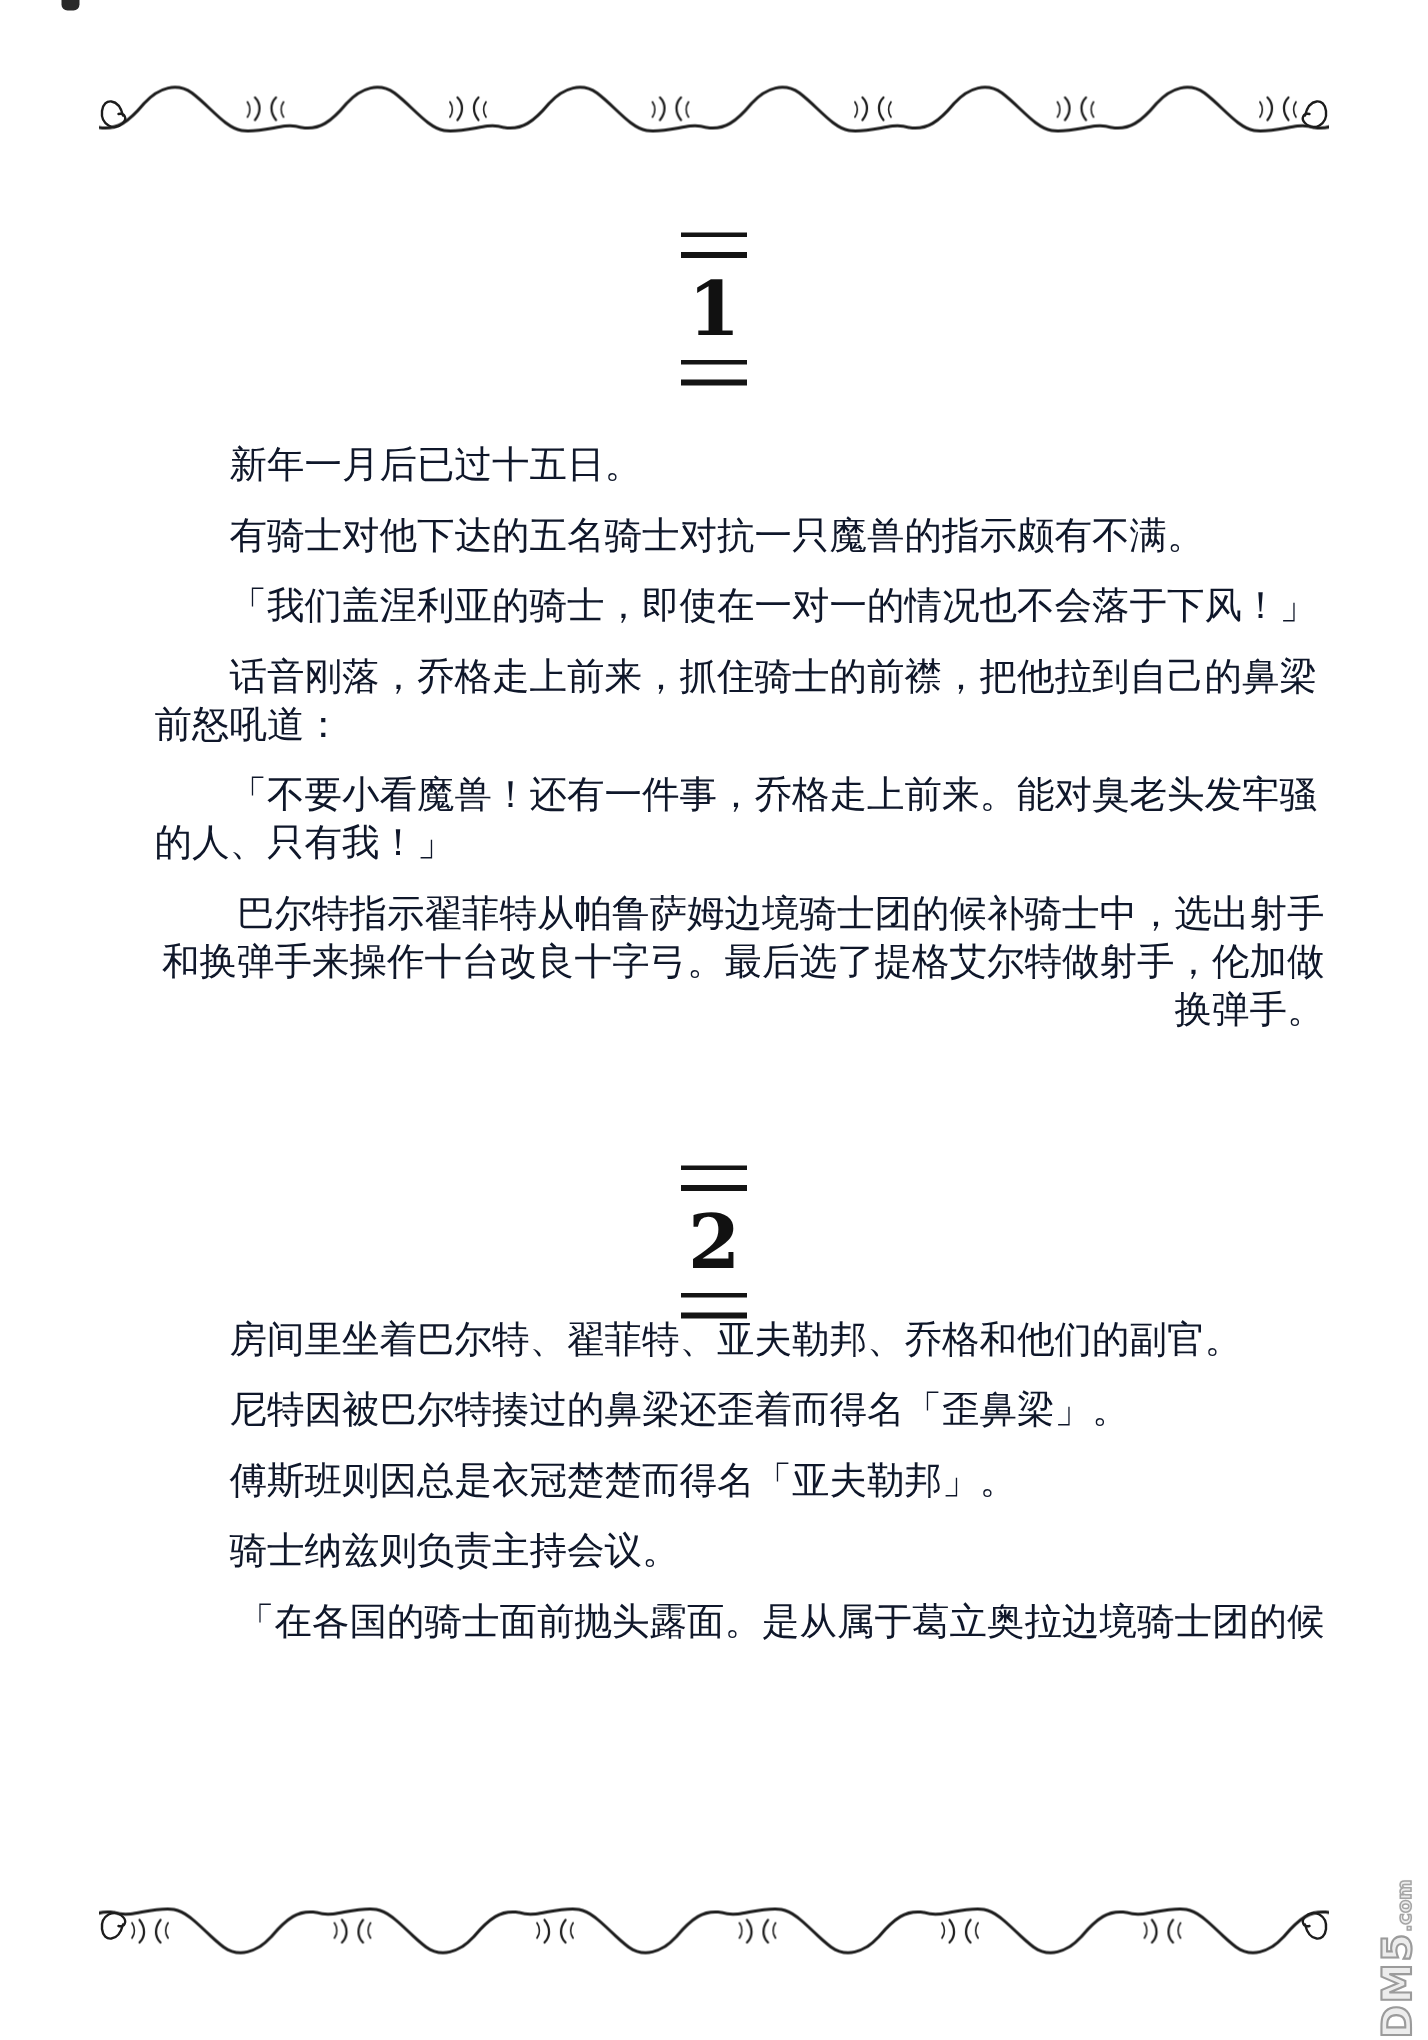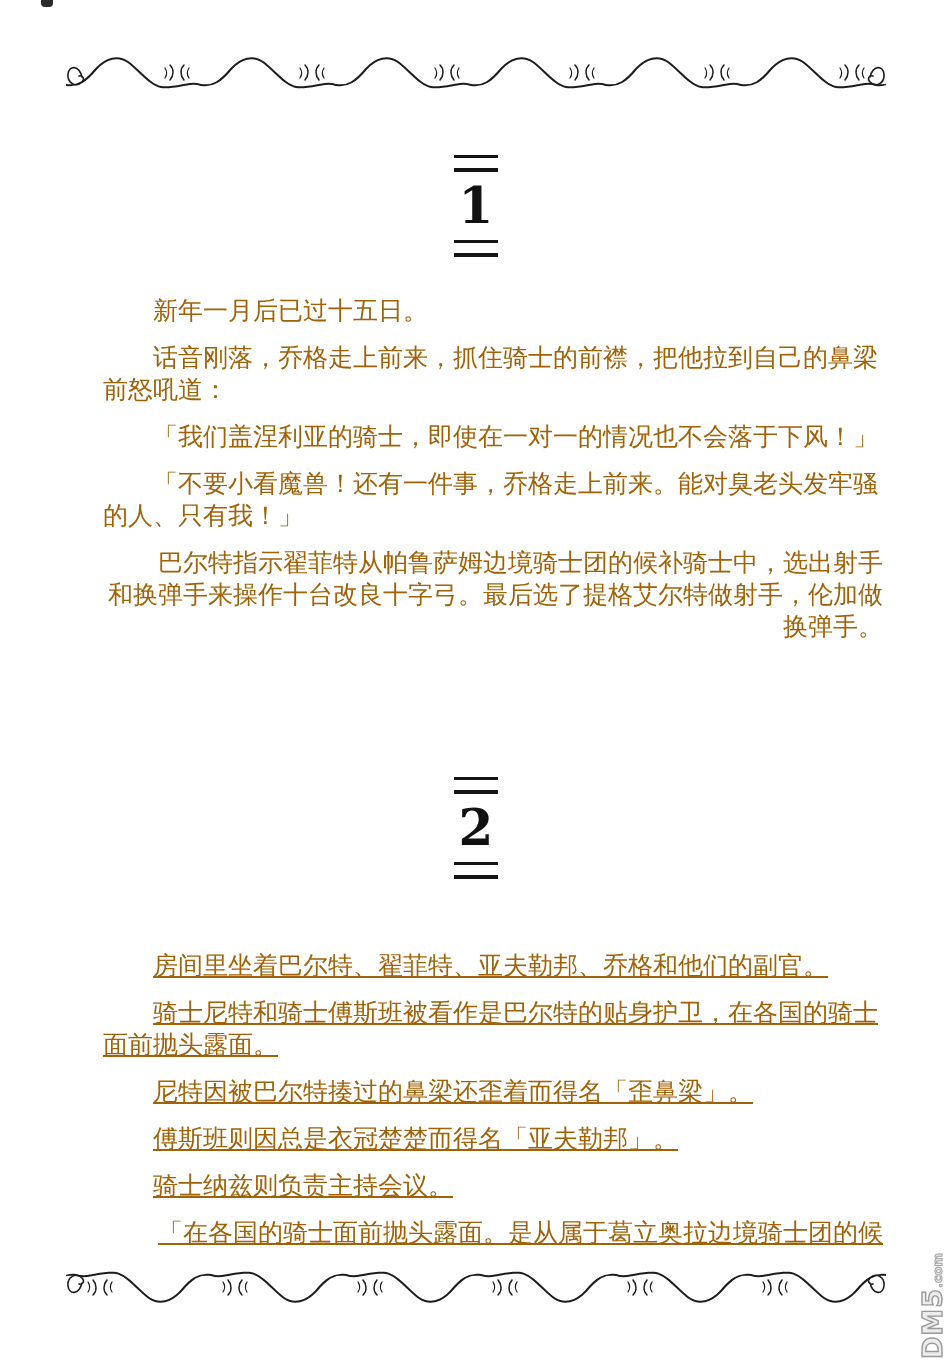--- a/index.html
+++ b/index.html
@@ -30,25 +30,25 @@
     border-bottom:4px solid #141414;
   }
   .section-number {
     font-family:"DejaVu Serif","Liberation Serif",serif;
     font-weight:700; font-size:50px; line-height:52px;
     color:#111; margin:8px 0;
   }
 
   .text-block {
     position:absolute; left:103px; width:780px;
-    font-size:25px; line-height:32px; color:#a16207;
+    font-size:25px; line-height:32px; color:#0f172a;
     letter-spacing:0; text-align:left;
   }
   .text-block-1 { top:295px; }
-  .text-block-2 { top:950px;text-decoration:underline; }
+  .text-block-2 { top:878px; }
   .text-block p {
     margin:0 0 15px 0; padding:0;
     text-indent:50px;
     word-break:break-all; line-break:anywhere;
   }
   .text-block p:last-child { margin-bottom:0;text-align:right; }
 
   .watermark {
     position:absolute; right:2px; bottom:2px;
     width:36px; height:104px;
@@ -90,35 +90,35 @@
   </div>
 
   <div class="section-heading heading-1">
     <div class="rule"></div>
     <div class="section-number">1</div>
     <div class="rule"></div>
   </div>
 
   <div class="text-block text-block-1">
     <p>新年一月后已过十五日。</p>
+    <p>有骑士对他下达的五名骑士对抗一只魔兽的指示颇有不满。</p>
+    <p>「我们盖涅利亚的骑士，即使在一对一的情况也不会落于下风！」</p>
     <p>话音刚落，乔格走上前来，抓住骑士的前襟，把他拉到自己的鼻梁前怒吼道：</p>
-    <p>「我们盖涅利亚的骑士，即使在一对一的情况也不会落于下风！」</p>
     <p>「不要小看魔兽！还有一件事，乔格走上前来。能对臭老头发牢骚的人、只有我！」</p>
     <p>巴尔特指示翟菲特从帕鲁萨姆边境骑士团的候补骑士中，选出射手和换弹手来操作十台改良十字弓。最后选了提格艾尔特做射手，伦加做换弹手。</p>
   </div>
 
   <div class="section-heading heading-2">
     <div class="rule"></div>
     <div class="section-number">2</div>
     <div class="rule"></div>
   </div>
 
   <div class="text-block text-block-2">
     <p>房间里坐着巴尔特、翟菲特、亚夫勒邦、乔格和他们的副官。</p>
-    <p>骑士尼特和骑士傅斯班被看作是巴尔特的贴身护卫，在各国的骑士面前抛头露面。</p>
     <p>尼特因被巴尔特揍过的鼻梁还歪着而得名「歪鼻梁」。</p>
     <p>傅斯班则因总是衣冠楚楚而得名「亚夫勒邦」。</p>
     <p>骑士纳兹则负责主持会议。</p>
     <p>「在各国的骑士面前抛头露面。是从属于葛立奥拉边境骑士团的候</p>
   </div>
 
   <div class="border-wrap border-bottom">
     <svg class="border-svg" viewBox="0 0 820 40" xmlns="http://www.w3.org/2000/svg">
       <defs>
         <pattern id="waveTileBottom" width="135" height="40" patternUnits="userSpaceOnUse">

